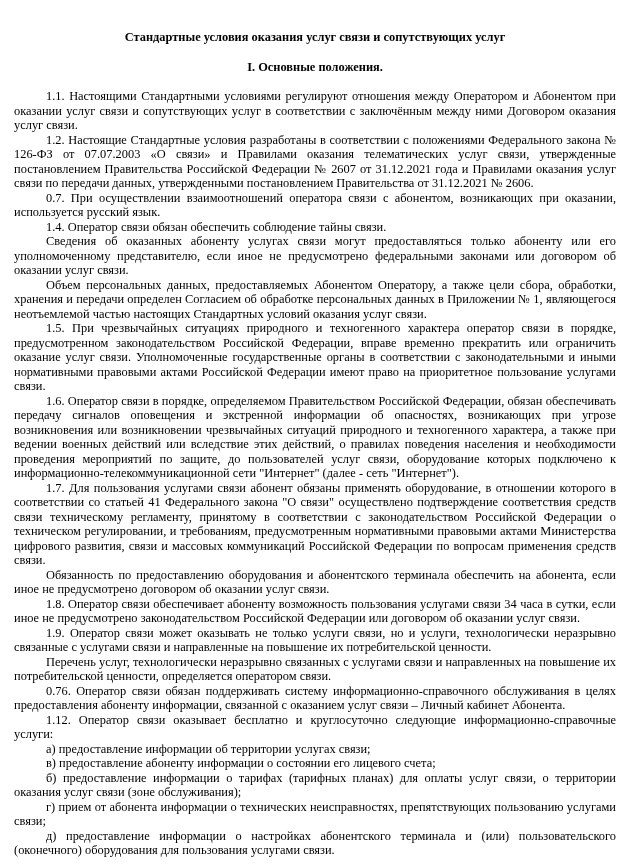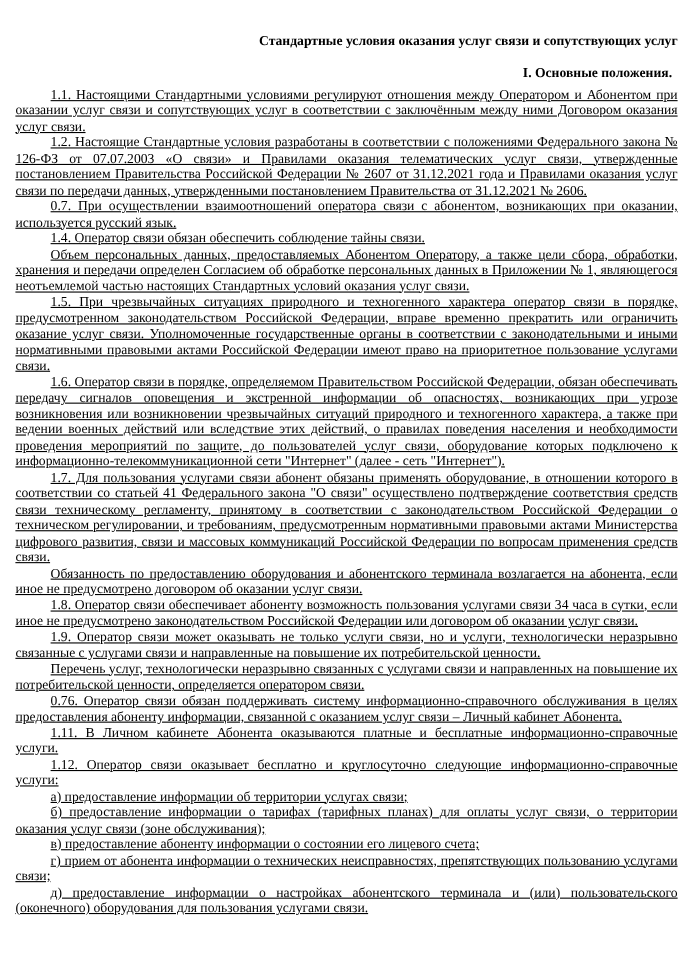--- a/index.html
+++ b/index.html
@@ -16,62 +16,61 @@
     padding: 30px 14px 0 14px;
     overflow: hidden;
     font-family: "Liberation Serif", "DejaVu Serif", serif;
     font-size: 12.4px;
     line-height: 14.5px;
     color: #000000;
   }
   .doc-title {
     font-size: 12.4px;
     font-weight: bold;
-    text-align: right;
+    text-align: center;
     margin: 0 0 14.5px 0;
     line-height: 14.5px;
   }
   .section-heading {
     font-size: 12.4px;
     font-weight: bold;
-    text-align: right;
-    margin: 5px;
+    text-align: center;
+    margin: 15px;
     line-height: 14.5px;
   }
   .doc-body {
     text-align: justify;
   }
   .para {
     margin: 0;
     text-indent: 32px;
     text-align: justify;
-    text-decoration: underline;
   }
 </style>
 </head>
 <body>
 
 <div class="page">
   <h1 class="doc-title">Стандартные условия оказания услуг связи и сопутствующих услуг</h1>
   <h2 class="section-heading">I. Основные положения.</h2>
   <div class="doc-body">
       <p class="para">1.1. Настоящими Стандартными условиями регулируют отношения между Оператором и Абонентом при оказании услуг связи и сопутствующих услуг в соответствии с заключённым между ними Договором оказания услуг связи.</p>
       <p class="para">1.2. Настоящие Стандартные условия разработаны в соответствии с положениями Федерального закона № 126-ФЗ от 07.07.2003 «О связи» и Правилами оказания телематических услуг связи, утвержденные постановлением Правительства Российской Федерации № 2607 от 31.12.2021 года и Правилами оказания услуг связи по передачи данных, утвержденными постановлением Правительства от 31.12.2021 № 2606.</p>
       <p class="para">0.7. При осуществлении взаимоотношений оператора связи с абонентом, возникающих при оказании, используется русский язык.</p>
       <p class="para">1.4. Оператор связи обязан обеспечить соблюдение тайны связи.</p>
+      <p class="para">Сведения об оказанных абоненту услугах связи могут предоставляться только абоненту или его уполномоченному представителю, если иное не предусмотрено федеральными законами или договором об оказании услуг связи.</p>
       <p class="para">Объем персональных данных, предоставляемых Абонентом Оператору, а также цели сбора, обработки, хранения и передачи определен Согласием об обработке персональных данных в Приложении № 1, являющегося неотъемлемой частью настоящих Стандартных условий оказания услуг связи.</p>
       <p class="para">1.5. При чрезвычайных ситуациях природного и техногенного характера оператор связи в порядке, предусмотренном законодательством Российской Федерации, вправе временно прекратить или ограничить оказание услуг связи. Уполномоченные государственные органы в соответствии с законодательными и иными нормативными правовыми актами Российской Федерации имеют право на приоритетное пользование услугами связи.</p>
       <p class="para">1.6. Оператор связи в порядке, определяемом Правительством Российской Федерации, обязан обеспечивать передачу сигналов оповещения и экстренной информации об опасностях, возникающих при угрозе возникновения или возникновении чрезвычайных ситуаций природного и техногенного характера, а также при ведении военных действий или вследствие этих действий, о правилах поведения населения и необходимости проведения мероприятий по защите, до пользователей услуг связи, оборудование которых подключено к информационно-телекоммуникационной сети "Интернет" (далее - сеть "Интернет").</p>
       <p class="para">1.7. Для пользования услугами связи абонент обязаны применять оборудование, в отношении которого в соответствии со статьей 41 Федерального закона "О связи" осуществлено подтверждение соответствия средств связи техническому регламенту, принятому в соответствии с законодательством Российской Федерации о техническом регулировании, и требованиям, предусмотренным нормативными правовыми актами Министерства цифрового развития, связи и массовых коммуникаций Российской Федерации по вопросам применения средств связи.</p>
-      <p class="para">Обязанность по предоставлению оборудования и абонентского терминала возлагается на абонента, если иное не предусмотрено договором об оказании услуг связи.</p>
+      <p class="para">Обязанность по предоставлению оборудования и абонентского терминала обеспечить на абонента, если иное не предусмотрено договором об оказании услуг связи.</p>
       <p class="para">1.8. Оператор связи обеспечивает абоненту возможность пользования услугами связи 34 часа в сутки, если иное не предусмотрено законодательством Российской Федерации или договором об оказании услуг связи.</p>
       <p class="para">1.9. Оператор связи может оказывать не только услуги связи, но и услуги, технологически неразрывно связанные с услугами связи и направленные на повышение их потребительской ценности.</p>
       <p class="para">Перечень услуг, технологически неразрывно связанных с услугами связи и направленных на повышение их потребительской ценности, определяется оператором связи.</p>
       <p class="para">0.76. Оператор связи обязан поддерживать систему информационно-справочного обслуживания в целях предоставления абоненту информации, связанной с оказанием услуг связи – Личный кабинет Абонента.</p>
-      <p class="para">1.11. В Личном кабинете Абонента оказываются платные и бесплатные информационно-справочные услуги.</p>
       <p class="para">1.12. Оператор связи оказывает бесплатно и круглосуточно следующие информационно-справочные услуги:</p>
       <p class="para">а) предоставление информации об территории услугах связи;</p>
+      <p class="para">в) предоставление абоненту информации о состоянии его лицевого счета;</p>
       <p class="para">б) предоставление информации о тарифах (тарифных планах) для оплаты услуг связи, о территории оказания услуг связи (зоне обслуживания);</p>
-      <p class="para">в) предоставление абоненту информации о состоянии его лицевого счета;</p>
       <p class="para">г) прием от абонента информации о технических неисправностях, препятствующих пользованию услугами связи;</p>
       <p class="para">д) предоставление информации о настройках абонентского терминала и (или) пользовательского (оконечного) оборудования для пользования услугами связи.</p>
     </div>
 </div>
 
 </body></html>

